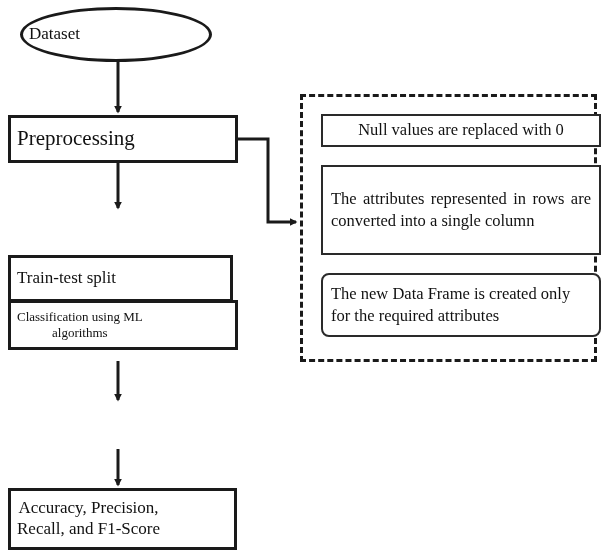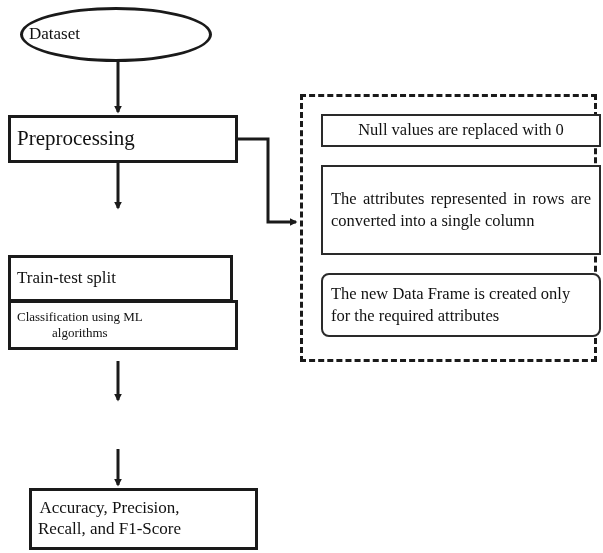--- a/index.html
+++ b/index.html
@@ -70,21 +70,20 @@
     left: 8px; top: 300px; width: 230px; height: 50px;
     font-size: 13px;
   }
   #node-evaluation-metrics {
     left: 8px; top: 403px; width: 228px; height: 46px;
     font-size: 17px;
   }
   #node-results {
     left: 8px; top: 488px; width: 229px; height: 62px;
     font-size: 17px;
-    margin-left: 21px;
   }
   
   #preprocessing-detail-panel {
     position: absolute;
     left: 300px; top: 94px;
     width: 297px; height: 268px;
     box-sizing: border-box;
     border: 3px dashed #1a1a1a;
     background: transparent;
   }

